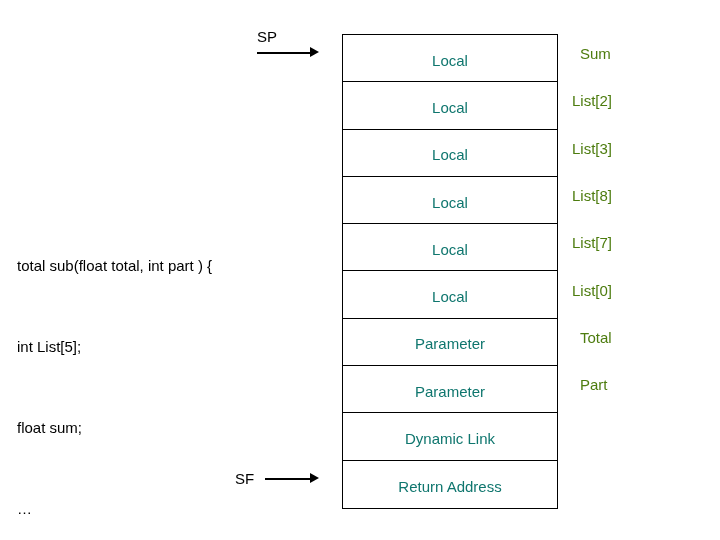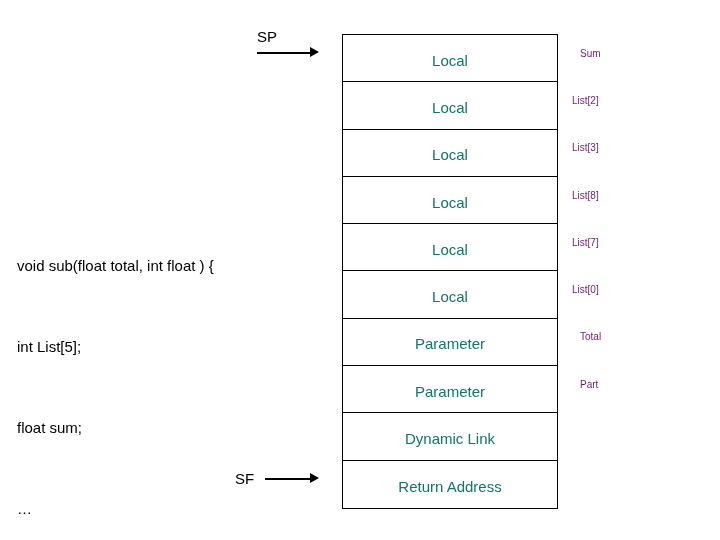--- a/index.html
+++ b/index.html
@@ -99,34 +99,34 @@
     top: 34px;
     width: 120px;
   }
   .annotation-row {
     height: 47.3px;
     display: flex;
     align-items: center;
     box-sizing: border-box;
   }
   .annotation-text {
-    font-size: 10px;
-    color: #701a75;
+    font-size: 15px;
+    color: #4d7c0f;
     line-height: 1;
     padding-left: 14px;
     position: relative;
     top: -4px;
   }
   .annotation-text.center { padding-left: 22px; }
 </style>
 </head>
 <body>
 
 <div class="code-block">
-  <span class="code-line">void sub(float total, int float ) {</span>
+  <span class="code-line">total sub(float total, int part ) {</span>
   <span class="code-line">int List[5];</span>
   <span class="code-line">float sum;</span>
   <span class="code-line">…</span>
   
   
 </div>
 
 <div class="pointer pointer-sp">SP</div>
 <div class="arrow arrow-sp">
   <div class="arrow-line"></div>

